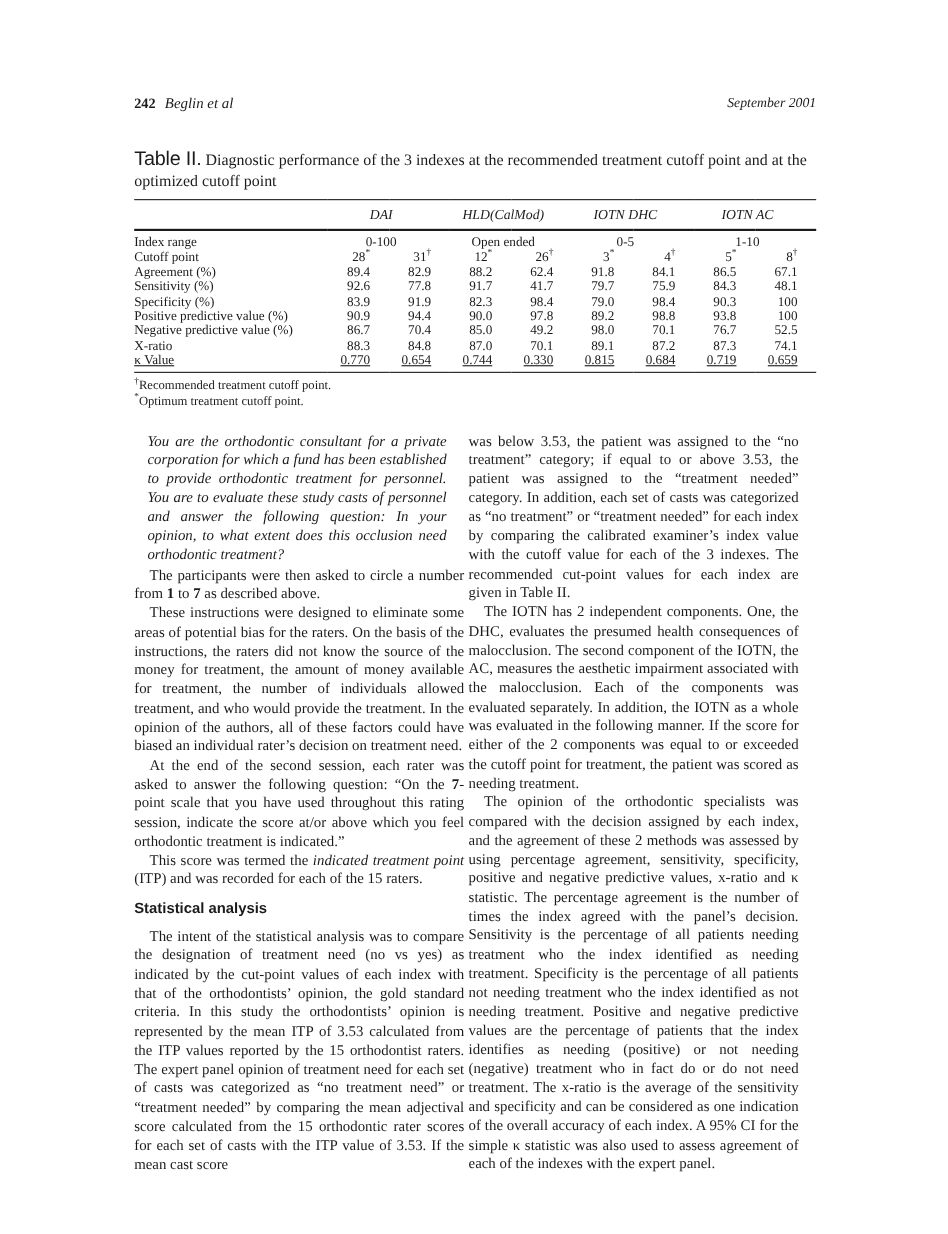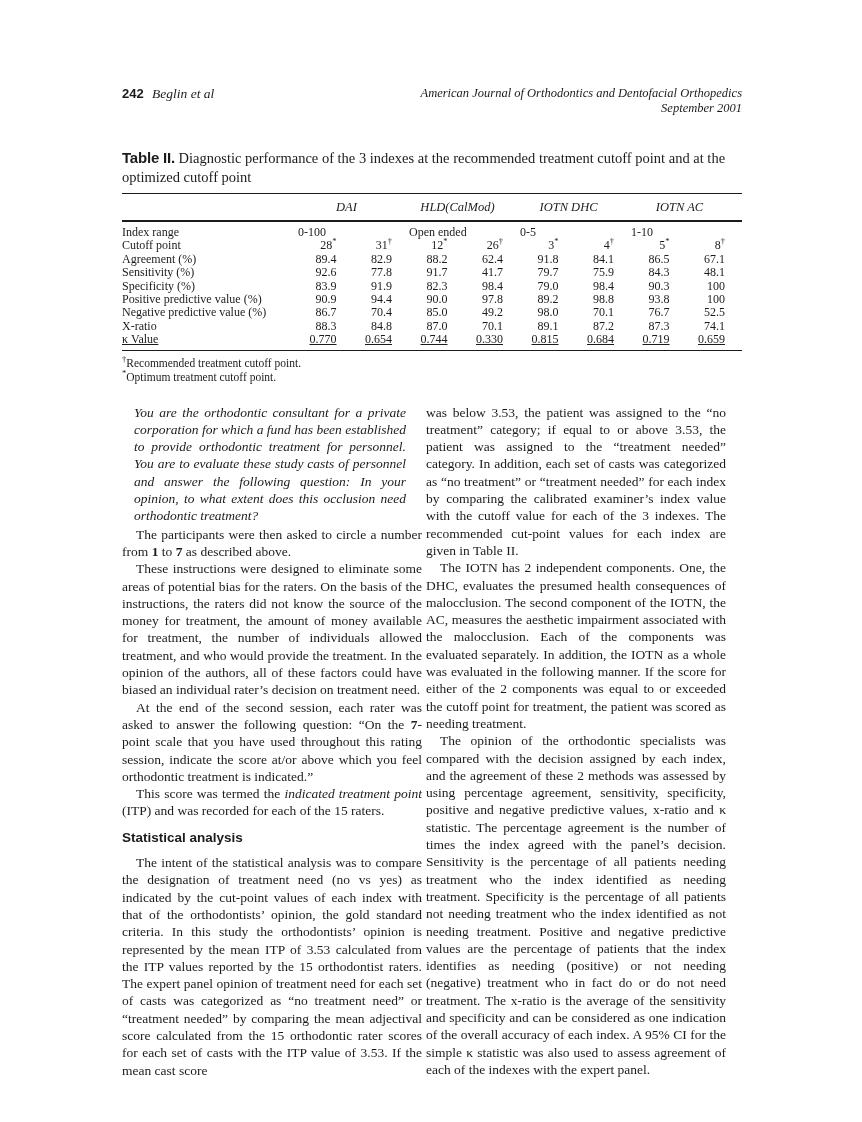--- a/index.html
+++ b/index.html
@@ -6,45 +6,45 @@
   body {
     width:862px; height:1122px; background:#ffffff; position:relative;
     font-family:"Liberation Serif", serif; color:#1b1b1b;
     -webkit-font-smoothing:antialiased;
   }
   .page { position:absolute; left:122px; top:86px; width:620px; }
 
   
   .running-head { display:flex; justify-content:space-between; align-items:flex-start; }
   .head-left { font-size:13.5px; white-space:nowrap; }
-  .pagenum { font-family:Liberation Sans, sans-serif; font-weight:bold; font-size:13px; }
+  .pagenum { font-family:Liberation Serif, serif; font-weight:bold; font-size:13px; }
   .authors { font-style:italic; margin-left:5px; }
   .head-right { text-align:right; font-style:italic; font-size:12.5px; line-height:15px; }
 
   
   .caption { margin-top:33px; font-size:14.5px; line-height:18.5px; }
-  .cap-label { font-family:"Liberation Sans", sans-serif; font-weight:bold; font-size:15px; letter-spacing:-0.2px; }
+  .cap-label { font-family:"Liberation Sans", sans-serif; font-weight:normal; font-size:18px; letter-spacing:-0.2px; }
 
   
   table.data-table {
     width:620px; margin-top:7px; border-collapse:collapse; table-layout:fixed;
     border-top:1.8px solid #1b1b1b; border-bottom:1.8px solid #1b1b1b;
   }
   .data-table col.c-lbl { width:176px; }
   .data-table col.c-num { width:55.5px; }
   .group-row th {
     font-style:italic; font-weight:normal; font-size:12.5px; text-align:center;
     padding:6px 14px 5px 0; border-bottom:2.8px solid #1b1b1b;
   }
   .data-table tbody td { font-size:12px; line-height:12.6px; padding:0.4px 0; }
   .data-table tbody tr.first-body td { padding-top:4px; }
   .data-table tbody tr.last-body td { padding-bottom:4px;text-decoration:underline; }
   td.lbl { text-align:left; }
   td.num { text-align:right; padding-right:17px !important; }
-  td.ctr { padding-right:14px !important; }
+  td.ctr { text-align:center; padding-right:14px !important; }
   .data-table sup, .footnotes sup { font-size:8.5px; line-height:0; }
 
   
   .footnotes { margin-top:5px; font-size:11.5px; line-height:14.5px; }
 
   
   .columns { display:flex; gap:4px; margin-top:19px; font-size:13.5px; line-height:17.3px; text-align:justify; }
   .col { width:300px; }
   .col p { margin:0; }
   p.indent { text-indent:14px; }
@@ -60,21 +60,20 @@
 <body>
 
 <div class="page">
 
   <div class="running-head">
     <div class="head-left">
       <span class="pagenum">242</span>
       <span class="authors">Beglin et al</span>
     </div>
     <div class="head-right">
-      <div>American Journal of Orthodontics and Dentofacial Orthopedics</div>
       <div>September 2001</div>
     </div>
   </div>
 
   <div class="caption">
     <span class="cap-label">Table II.</span>
     <span>Diagnostic performance of the 3 indexes at the recommended treatment cutoff point and at the optimized cutoff point</span>
   </div>
 
   <table class="data-table">

